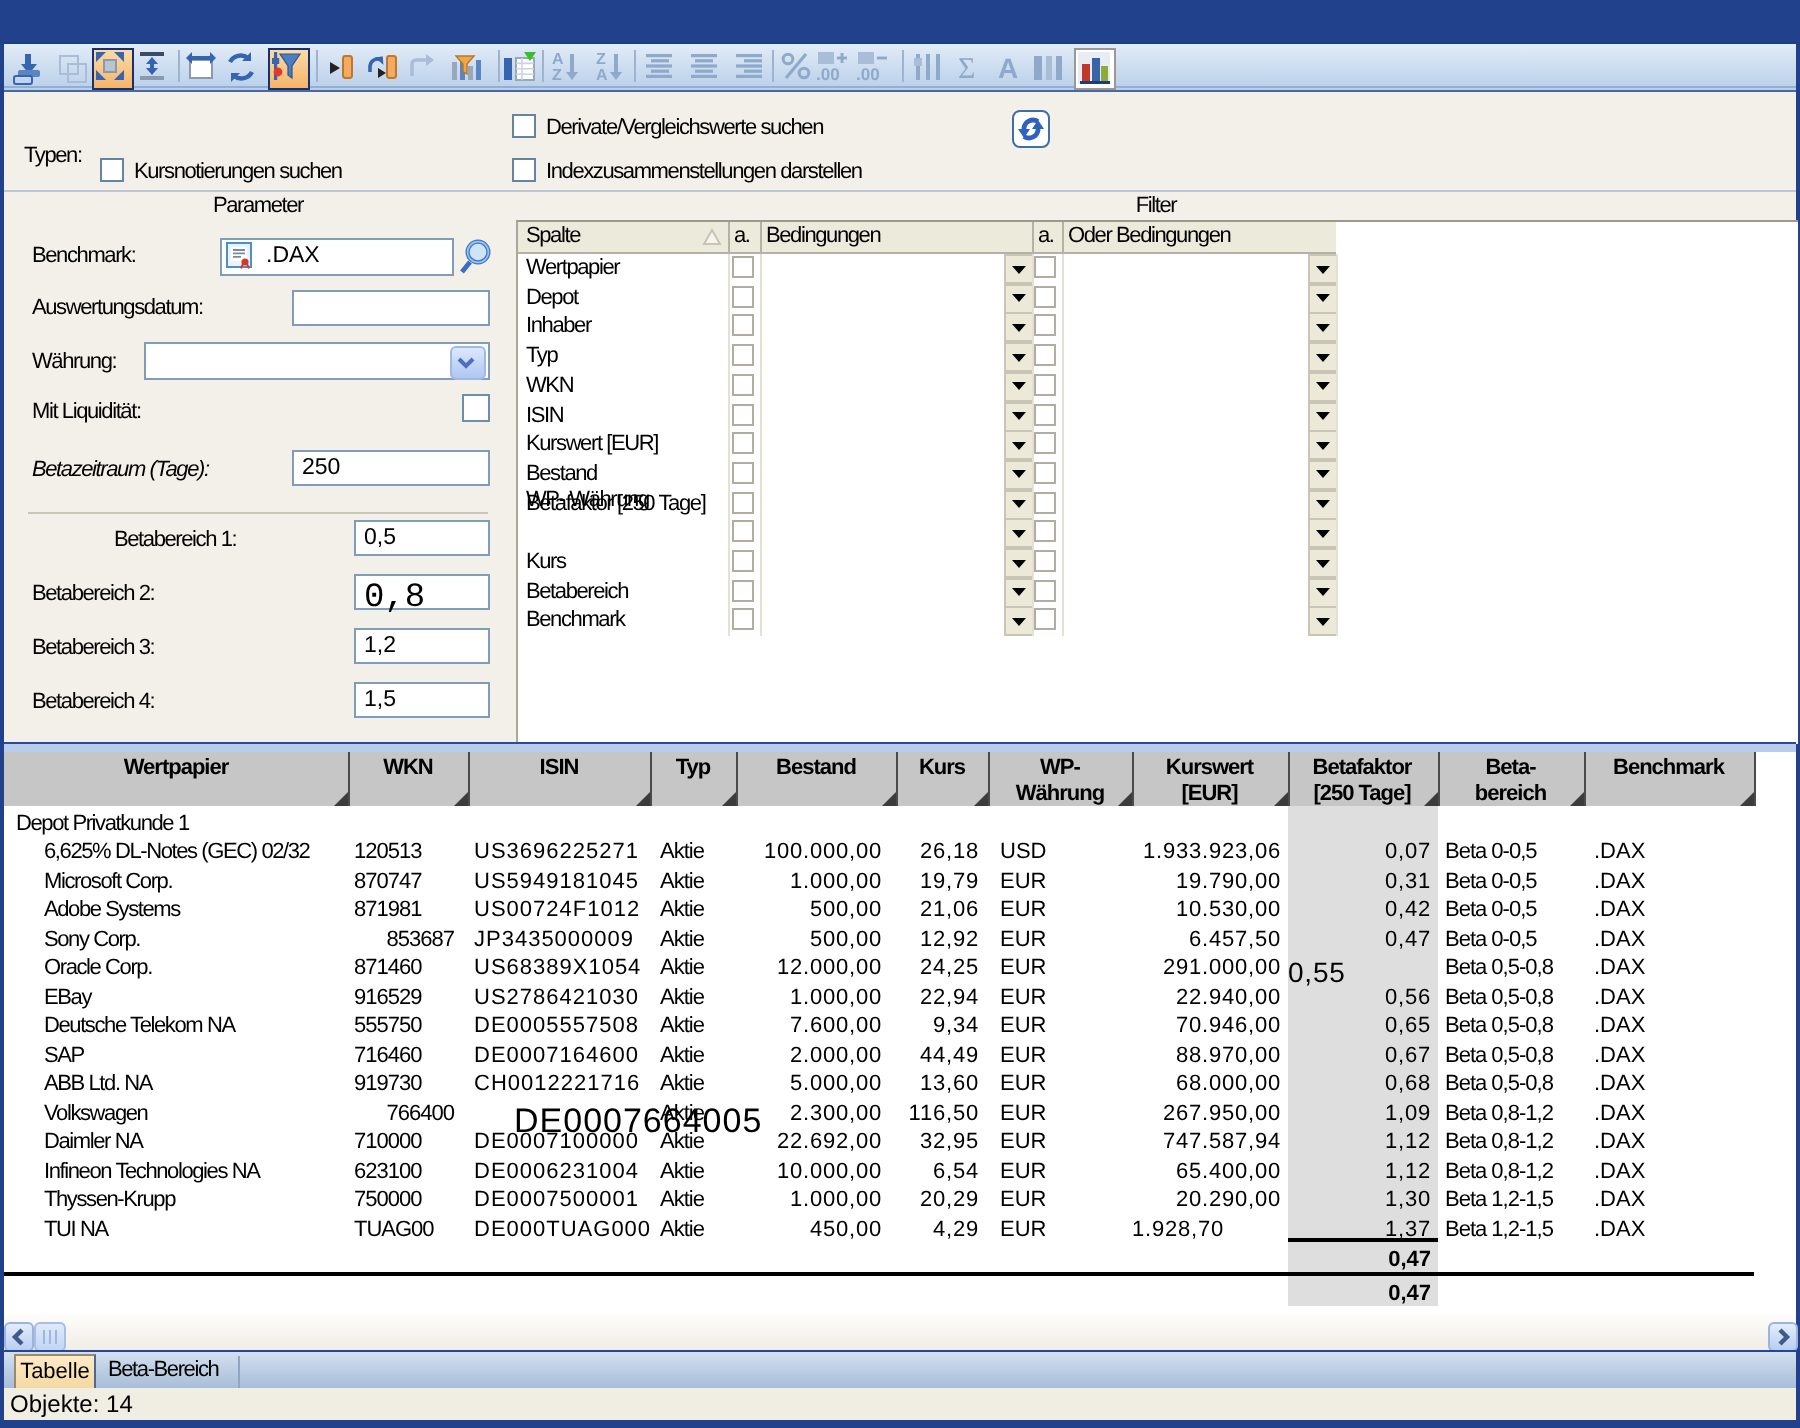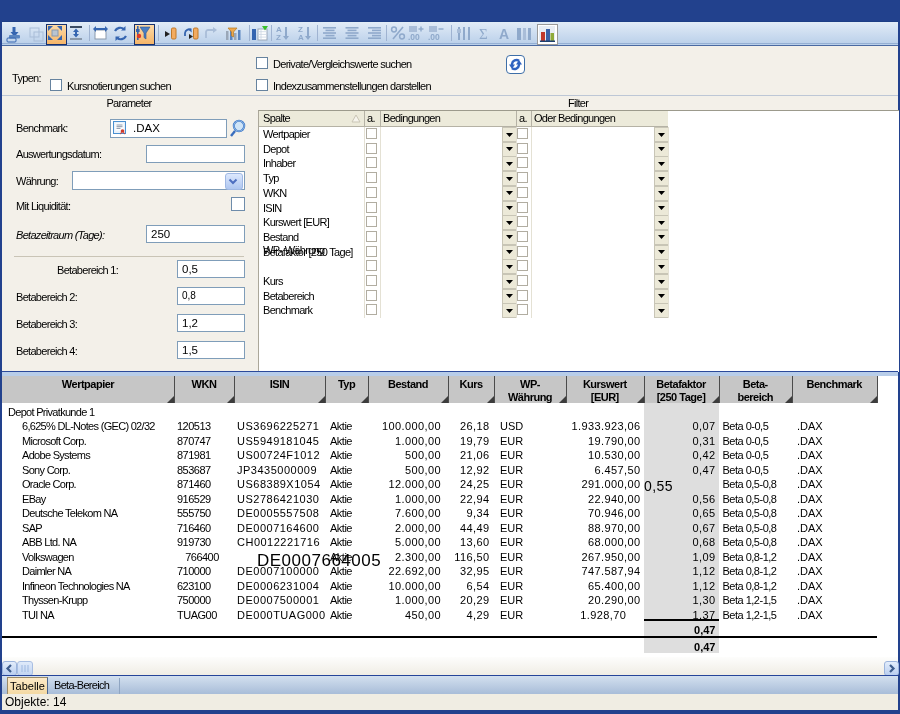--- a/index.html
+++ b/index.html
@@ -217,21 +217,21 @@
 <div class="fld" style="left:146px;top:225px;width:97px;height:16px;">
       <div style="position:absolute;left:4px;top:2px;font-size:11.5px;">250</div>
     </div>
 <div class="abs" style="left:14px;top:256px;width:230px;height:1px;background:#c9c4b6;"></div>
 <div class="lbl" style="left:16px;top:264px;margin-left:41px;">Betabereich 1:</div>
 <div class="fld" style="left:177px;top:260px;width:66px;height:16px;">
       <div style="position:absolute;left:4px;top:2px;font-size:11.5px;">0,5</div>
     </div>
 <div class="lbl" style="left:16px;top:291px;">Betabereich 2:</div>
 <div class="fld" style="left:177px;top:287px;width:66px;height:16px;">
-      <div style="position:absolute;left:4px;top:2px;font-size:10px;">0,8</div>
+      <div style="position:absolute;left:4px;top:2px;font-size:17px;font-family:Liberation Mono, monospace;">0,8</div>
     </div>
 <div class="lbl" style="left:16px;top:318px;">Betabereich 3:</div>
 <div class="fld" style="left:177px;top:314px;width:66px;height:16px;">
       <div style="position:absolute;left:4px;top:2px;font-size:11.5px;">1,2</div>
     </div>
 <div class="lbl" style="left:16px;top:345px;">Betabereich 4:</div>
 <div class="fld" style="left:177px;top:341px;width:66px;height:16px;">
       <div style="position:absolute;left:4px;top:2px;font-size:11.5px;">1,5</div>
     </div>
 <div class="lbl" style="left:258px;top:97px;width:640px;text-align:center;">Filter</div>
@@ -517,21 +517,21 @@
 <div class="abs" style="left:235px;top:73.0px;width:80px;font-size:11px;text-align:left;white-space:nowrap;letter-spacing:0.5px;">US00724F1012</div>
 <div class="abs" style="left:328px;top:73.0px;width:36px;font-size:11px;text-align:left;white-space:nowrap;letter-spacing:-0.5px;">Aktie</div>
 <div class="abs" style="left:366px;top:73.0px;width:73px;font-size:11px;text-align:right;white-space:nowrap;letter-spacing:0.4px;">500,00</div>
 <div class="abs" style="left:446px;top:73.0px;width:41.5px;font-size:11px;text-align:right;white-space:nowrap;letter-spacing:0.4px;">21,06</div>
 <div class="abs" style="left:498px;top:73.0px;width:60px;font-size:11px;text-align:left;white-space:nowrap;letter-spacing:0px;">EUR</div>
 <div class="abs" style="left:564px;top:73.0px;width:74.5px;font-size:11px;text-align:right;white-space:nowrap;letter-spacing:0.4px;">10.530,00</div>
 <div class="abs" style="left:642px;top:73.0px;width:71.5px;font-size:11px;text-align:right;white-space:nowrap;letter-spacing:0.4px;">0,42</div>
 <div class="abs" style="left:720.5px;top:73.0px;width:68px;font-size:11px;text-align:left;white-space:nowrap;letter-spacing:-0.5px;">Beta 0-0,5</div>
 <div class="abs" style="left:795px;top:73.0px;width:70px;font-size:11px;text-align:left;white-space:nowrap;letter-spacing:0px;">.DAX</div>
 <div class="abs" style="left:20px;top:87.5px;width:160px;font-size:11px;text-align:left;white-space:nowrap;letter-spacing:-0.7px;">Sony Corp.</div>
-<div class="abs" style="left:175px;top:87.5px;width:50px;font-size:11px;text-align:left;white-space:nowrap;letter-spacing:-0.5px;">853687</div>
+<div class="abs" style="left:175px;top:87.5px;width:50px;font-size:11px;text-align:right;white-space:nowrap;letter-spacing:-0.5px;">853687</div>
 <div class="abs" style="left:235px;top:87.5px;width:80px;font-size:11px;text-align:left;white-space:nowrap;letter-spacing:0.5px;">JP3435000009</div>
 <div class="abs" style="left:328px;top:87.5px;width:36px;font-size:11px;text-align:left;white-space:nowrap;letter-spacing:-0.5px;">Aktie</div>
 <div class="abs" style="left:366px;top:87.5px;width:73px;font-size:11px;text-align:right;white-space:nowrap;letter-spacing:0.4px;">500,00</div>
 <div class="abs" style="left:446px;top:87.5px;width:41.5px;font-size:11px;text-align:right;white-space:nowrap;letter-spacing:0.4px;">12,92</div>
 <div class="abs" style="left:498px;top:87.5px;width:60px;font-size:11px;text-align:left;white-space:nowrap;letter-spacing:0px;">EUR</div>
 <div class="abs" style="left:564px;top:87.5px;width:74.5px;font-size:11px;text-align:right;white-space:nowrap;letter-spacing:0.4px;">6.457,50</div>
 <div class="abs" style="left:642px;top:87.5px;width:71.5px;font-size:11px;text-align:right;white-space:nowrap;letter-spacing:0.4px;">0,47</div>
 <div class="abs" style="left:720.5px;top:87.5px;width:68px;font-size:11px;text-align:left;white-space:nowrap;letter-spacing:-0.5px;">Beta 0-0,5</div>
 <div class="abs" style="left:795px;top:87.5px;width:70px;font-size:11px;text-align:left;white-space:nowrap;letter-spacing:0px;">.DAX</div>
 <div class="abs" style="left:20px;top:102.0px;width:160px;font-size:11px;text-align:left;white-space:nowrap;letter-spacing:-0.7px;">Oracle Corp.</div>
@@ -583,21 +583,21 @@
 <div class="abs" style="left:235px;top:160.0px;width:80px;font-size:11px;text-align:left;white-space:nowrap;letter-spacing:0.5px;">CH0012221716</div>
 <div class="abs" style="left:328px;top:160.0px;width:36px;font-size:11px;text-align:left;white-space:nowrap;letter-spacing:-0.5px;">Aktie</div>
 <div class="abs" style="left:366px;top:160.0px;width:73px;font-size:11px;text-align:right;white-space:nowrap;letter-spacing:0.4px;">5.000,00</div>
 <div class="abs" style="left:446px;top:160.0px;width:41.5px;font-size:11px;text-align:right;white-space:nowrap;letter-spacing:0.4px;">13,60</div>
 <div class="abs" style="left:498px;top:160.0px;width:60px;font-size:11px;text-align:left;white-space:nowrap;letter-spacing:0px;">EUR</div>
 <div class="abs" style="left:564px;top:160.0px;width:74.5px;font-size:11px;text-align:right;white-space:nowrap;letter-spacing:0.4px;">68.000,00</div>
 <div class="abs" style="left:642px;top:160.0px;width:71.5px;font-size:11px;text-align:right;white-space:nowrap;letter-spacing:0.4px;">0,68</div>
 <div class="abs" style="left:720.5px;top:160.0px;width:68px;font-size:11px;text-align:left;white-space:nowrap;letter-spacing:-0.5px;">Beta 0,5-0,8</div>
 <div class="abs" style="left:795px;top:160.0px;width:70px;font-size:11px;text-align:left;white-space:nowrap;letter-spacing:0px;">.DAX</div>
 <div class="abs" style="left:20px;top:174.5px;width:160px;font-size:11px;text-align:left;white-space:nowrap;letter-spacing:-0.7px;">Volkswagen</div>
-<div class="abs" style="left:175px;top:174.5px;width:50px;font-size:11px;text-align:center;white-space:nowrap;letter-spacing:-0.5px;">766400</div>
+<div class="abs" style="left:175px;top:174.5px;width:50px;font-size:11px;text-align:right;white-space:nowrap;letter-spacing:-0.5px;">766400</div>
 <div class="abs" style="left:235px;top:174.5px;width:80px;font-size:17px;text-align:left;white-space:nowrap;letter-spacing:0.5px;margin-left:20px;">DE0007664005</div>
 <div class="abs" style="left:328px;top:174.5px;width:36px;font-size:11px;text-align:left;white-space:nowrap;letter-spacing:-0.5px;">Aktie</div>
 <div class="abs" style="left:366px;top:174.5px;width:73px;font-size:11px;text-align:right;white-space:nowrap;letter-spacing:0.4px;">2.300,00</div>
 <div class="abs" style="left:446px;top:174.5px;width:41.5px;font-size:11px;text-align:right;white-space:nowrap;letter-spacing:0.4px;">116,50</div>
 <div class="abs" style="left:498px;top:174.5px;width:60px;font-size:11px;text-align:left;white-space:nowrap;letter-spacing:0px;">EUR</div>
 <div class="abs" style="left:564px;top:174.5px;width:74.5px;font-size:11px;text-align:right;white-space:nowrap;letter-spacing:0.4px;">267.950,00</div>
 <div class="abs" style="left:642px;top:174.5px;width:71.5px;font-size:11px;text-align:right;white-space:nowrap;letter-spacing:0.4px;">1,09</div>
 <div class="abs" style="left:720.5px;top:174.5px;width:68px;font-size:11px;text-align:left;white-space:nowrap;letter-spacing:-0.5px;">Beta 0,8-1,2</div>
 <div class="abs" style="left:795px;top:174.5px;width:70px;font-size:11px;text-align:left;white-space:nowrap;letter-spacing:0px;">.DAX</div>
 <div class="abs" style="left:20px;top:189.0px;width:160px;font-size:11px;text-align:left;white-space:nowrap;letter-spacing:-0.7px;">Daimler NA</div>
@@ -633,21 +633,21 @@
 <div class="abs" style="left:642px;top:218.0px;width:71.5px;font-size:11px;text-align:right;white-space:nowrap;letter-spacing:0.4px;">1,30</div>
 <div class="abs" style="left:720.5px;top:218.0px;width:68px;font-size:11px;text-align:left;white-space:nowrap;letter-spacing:-0.5px;">Beta 1,2-1,5</div>
 <div class="abs" style="left:795px;top:218.0px;width:70px;font-size:11px;text-align:left;white-space:nowrap;letter-spacing:0px;">.DAX</div>
 <div class="abs" style="left:20px;top:232.5px;width:160px;font-size:11px;text-align:left;white-space:nowrap;letter-spacing:-0.7px;">TUI NA</div>
 <div class="abs" style="left:175px;top:232.5px;width:50px;font-size:11px;text-align:left;white-space:nowrap;letter-spacing:-0.5px;">TUAG00</div>
 <div class="abs" style="left:235px;top:232.5px;width:80px;font-size:11px;text-align:left;white-space:nowrap;letter-spacing:0.5px;">DE000TUAG000</div>
 <div class="abs" style="left:328px;top:232.5px;width:36px;font-size:11px;text-align:left;white-space:nowrap;letter-spacing:-0.5px;">Aktie</div>
 <div class="abs" style="left:366px;top:232.5px;width:73px;font-size:11px;text-align:right;white-space:nowrap;letter-spacing:0.4px;">450,00</div>
 <div class="abs" style="left:446px;top:232.5px;width:41.5px;font-size:11px;text-align:right;white-space:nowrap;letter-spacing:0.4px;">4,29</div>
 <div class="abs" style="left:498px;top:232.5px;width:60px;font-size:11px;text-align:left;white-space:nowrap;letter-spacing:0px;">EUR</div>
-<div class="abs" style="left:564px;top:232.5px;width:74.5px;font-size:11px;text-align:center;white-space:nowrap;letter-spacing:0.4px;">1.928,70</div>
+<div class="abs" style="left:564px;top:232.5px;width:74.5px;font-size:11px;text-align:left;white-space:nowrap;letter-spacing:0.4px;">1.928,70</div>
 <div class="abs" style="left:642px;top:232.5px;width:71.5px;font-size:11px;text-align:right;white-space:nowrap;letter-spacing:0.4px;">1,37</div>
 <div class="abs" style="left:720.5px;top:232.5px;width:68px;font-size:11px;text-align:left;white-space:nowrap;letter-spacing:-0.5px;">Beta 1,2-1,5</div>
 <div class="abs" style="left:795px;top:232.5px;width:70px;font-size:11px;text-align:left;white-space:nowrap;letter-spacing:0px;">.DAX</div>
 <div class="abs" style="left:642px;top:243px;width:75px;height:1.5px;background:#000;"></div>
 <div class="abs" style="left:642px;top:248px;width:71.5px;font-size:11px;font-weight:bold;text-align:right;">0,47</div>
 <div class="abs" style="left:0px;top:260px;width:874.5px;height:1.5px;background:#000;"></div>
 <div class="abs" style="left:642px;top:264.5px;width:71.5px;font-size:11px;font-weight:bold;text-align:right;">0,47</div>
 </div>
 <div class="abs" style="left:2px;top:657px;width:896px;height:18px;background:linear-gradient(#fdfdfc,#f0ede5);">
 <div class="abs" style="left:0px;top:4px;width:13px;height:13px;border-radius:3px;background:linear-gradient(#e3edfb,#b9cef0);border:1px solid #9cb4dc;">

